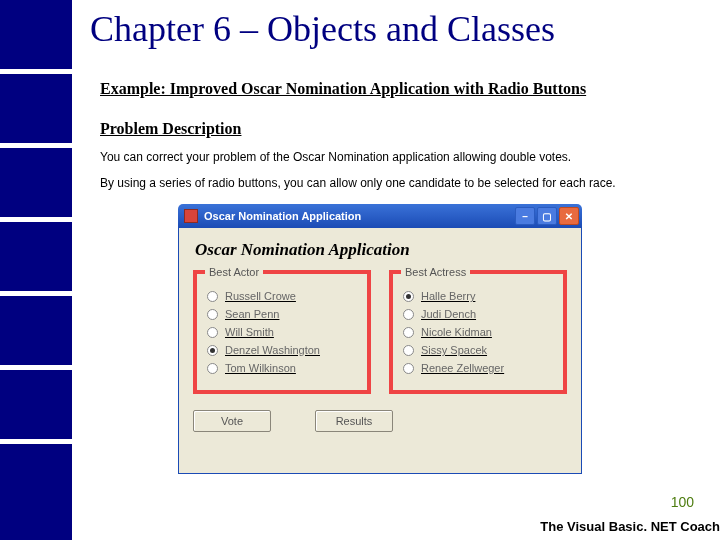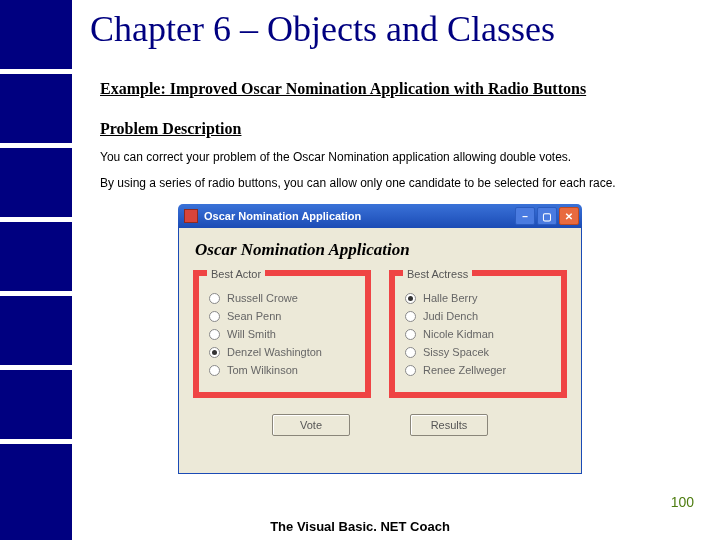--- a/index.html
+++ b/index.html
@@ -131,24 +131,25 @@
     font-size: 17px;
     color: #000;
     margin: 2px 0 10px 2px;
   }
   .columns {
     display: flex;
     gap: 18px;
   }
   .groupbox {
     flex: 1;
-    border: 6px solid #ef4444;
+    border: 4px solid #ef4444;
     background: #ece9d8;
     padding: 10px 6px 10px 10px;
     position: relative;
+    text-decoration: underline;
   }
   .group-legend {
     position: absolute;
     top: -8px;
     left: 8px;
     background: #ece9d8;
     padding: 0 4px;
     font-size: 11px;
     color: #555;
     filter: blur(0.4px);
@@ -173,22 +174,22 @@
   }
   .radio-dot.checked::after {
     content: "";
     width: 5px;
     height: 5px;
     background: #333;
     border-radius: 50%;
   }
   .buttons-row {
     display: flex;
-    justify-content: center;
-    gap: 60px;
+    justify-content: flex-start;
+    gap: 44px;
     margin-top: 16px;
   }
   .winbutton {
     width: 78px;
     height: 22px;
     background: #ece9d8;
     border: 1px solid #8a867a;
     border-radius: 2px;
     display: flex;
     align-items: center;
@@ -203,21 +204,21 @@
     right: 26px;
     bottom: 30px;
     font-size: 14px;
     color: #4d7c0f;
   }
   .footer {
     position: absolute;
     left: 0;
     bottom: 6px;
     width: 720px;
-    text-align: center;
+    text-align: right;
     font-size: 13px;
     font-weight: bold;
     color: #000;
   }
 </style>
 </head>
 <body>
 
 <div class="sidebar">
   <div class="sidebar-block"></div>

